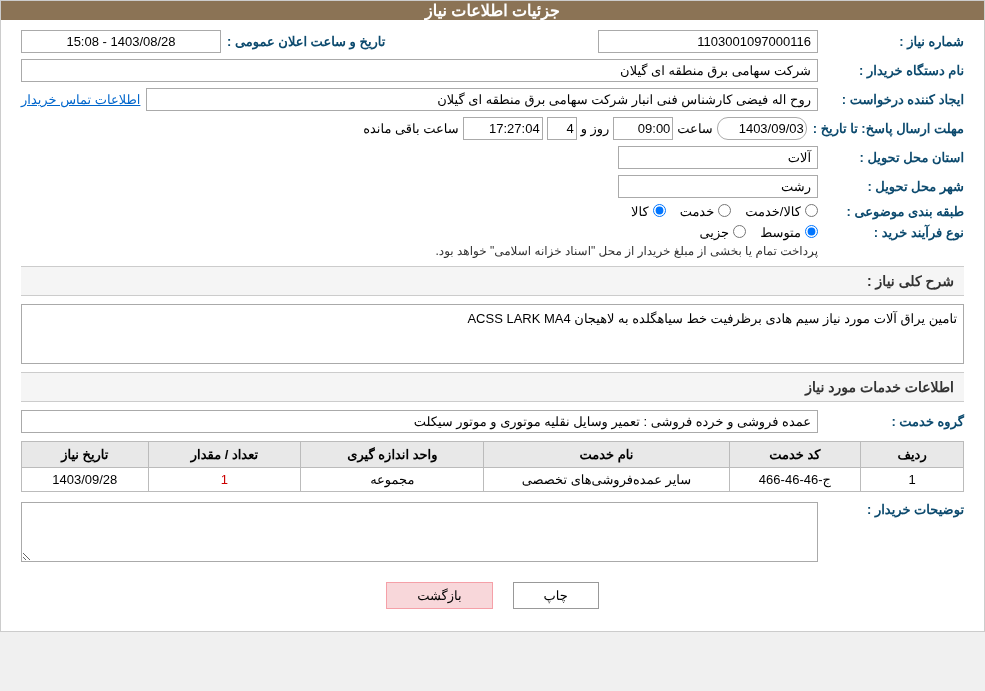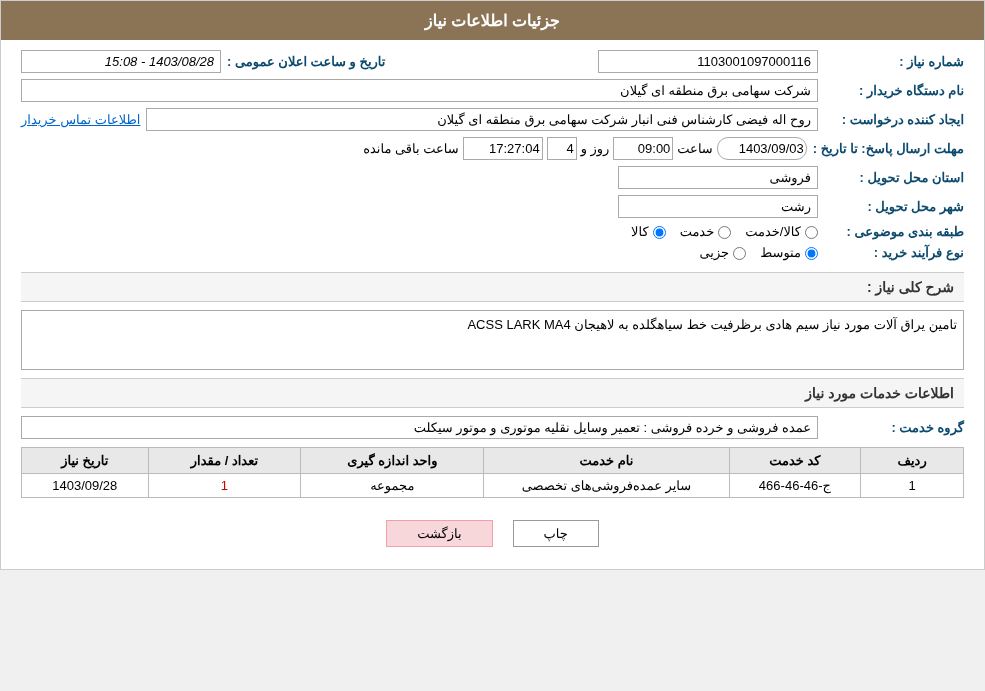--- a/index.html
+++ b/index.html
@@ -12,21 +12,20 @@
     .page-wrapper {
       max-width: 985px;
       margin: 0 auto;
       background: #fff;
       border: 1px solid #ccc;
     }
     .page-header {
       background: #8B7355;
       color: #fff;
       text-align: center;
-      padding: 10px;
       font-size: 16px;
       font-weight: bold;
     }
     .content {
       padding: 10px 20px;
     }
     .info-row {
       display: flex;
       align-items: center;
       margin-bottom: 6px;
@@ -64,21 +63,21 @@
       min-height: 22px;
     }
     .radio-group {
       display: flex;
       gap: 14px;
       align-items: center;
       direction: rtl;
     }
     .radio-item {
       display: flex;
-      align-items: flex-end;
+      align-items: flex-start;
       gap: 4px;
     }
     .purchase-type-row {
       display: flex;
       align-items: flex-start;
       gap: 6px;
       margin-bottom: 6px;
     }
     .purchase-type-desc {
       font-size: 12px;
@@ -176,21 +175,21 @@
 
   <div class="content">
 
     <div class="info-row" style="justify-content: space-between;">
       <div style="display:flex; align-items:center; gap:6px; flex:1;">
         <span class="label">شماره نیاز :</span>
         <div class="value-box" style="max-width:220px;">1103001097000116</div>
       </div>
       <div style="display:flex; align-items:center; gap:6px; flex:1; justify-content:flex-end;">
         <span class="label">تاریخ و ساعت اعلان عمومی :</span>
-        <div class="value-box" style="max-width:200px; text-align:right;font-style:italic;">1403/08/28 - 15:08</div>
+        <div class="value-box" style="max-width:200px; text-align:center;">1403/08/28 - 15:08</div>
       </div>
     </div>
 
     <div class="info-row">
       <span class="label">نام دستگاه خریدار :</span>
       <div class="value-box">شرکت سهامی برق منطقه ای گیلان</div>
     </div>
 
     <div class="info-row">
       <span class="label">ایجاد کننده درخواست :</span>
@@ -206,21 +205,21 @@
         <div class="small-box" style="min-width:60px;">09:00</div>
         <span>روز و</span>
         <div class="small-box" style="min-width:30px;">4</div>
         <div class="small-box" style="min-width:80px;">17:27:04</div>
         <span>ساعت باقی مانده</span>
       </div>
     </div>
 
     <div class="info-row">
       <span class="label">استان محل تحویل :</span>
-      <div class="value-box" style="max-width:200px;">فروشی</div>
+      <div class="value-box" style="max-width:200px;">آلات</div>
     </div>
 
     <div class="info-row">
       <span class="label">شهر محل تحویل :</span>
       <div class="value-box" style="max-width:200px;">رشت</div>
     </div>
 
     <div class="info-row">
       <span class="label">طبقه بندی موضوعی :</span>
       <div class="radio-group">
@@ -245,20 +244,21 @@
         <div class="radio-group" style="margin-bottom:4px;">
           <div class="radio-item">
             <input type="radio" name="purchase" checked="" style="">
             <span>متوسط</span>
           </div>
           <div class="radio-item">
             <input type="radio" name="purchase" style="">
             <span>جزیی</span>
           </div>
         </div>
+        <div class="purchase-type-desc">پرداخت تمام یا بخشی از مبلغ خریدار از محل "اسناد خزانه اسلامی" خواهد بود.</div>
       </div>
     </div>
 
     <div class="section-header">
       <span>شرح کلی نیاز :</span>
     </div>
     <div class="full-row" style="margin-bottom: 8px;">
       <div class="description-box">تامین یراق آلات مورد نیاز سیم هادی برظرفیت خط سیاهگلده به لاهیجان ACSS LARK MA4</div>
     </div>
 
@@ -285,19 +285,23 @@
       <td>1</td>
       <td>ج-46-46-466</td>
       <td>سایر عمده‌فروشی‌های تخصصی</td>
       <td>مجموعه</td>
       <td class="red-text">1</td>
       <td>1403/09/28</td>
     </tr>
         </tbody>
     </table>
 
+    <div class="buyer-desc-row">
+      <span class="label">توضیحات خریدار :</span>
+      <textarea class="description-box" style="flex: 1 1 0%; resize: vertical;"></textarea>
+    </div>
 
     <div class="buttons-row">
       <button class="btn btn-print">چاپ</button>
       <button class="btn btn-back">بازگشت</button>
     </div>
   </div>
 </div>
 
 </body></html>

